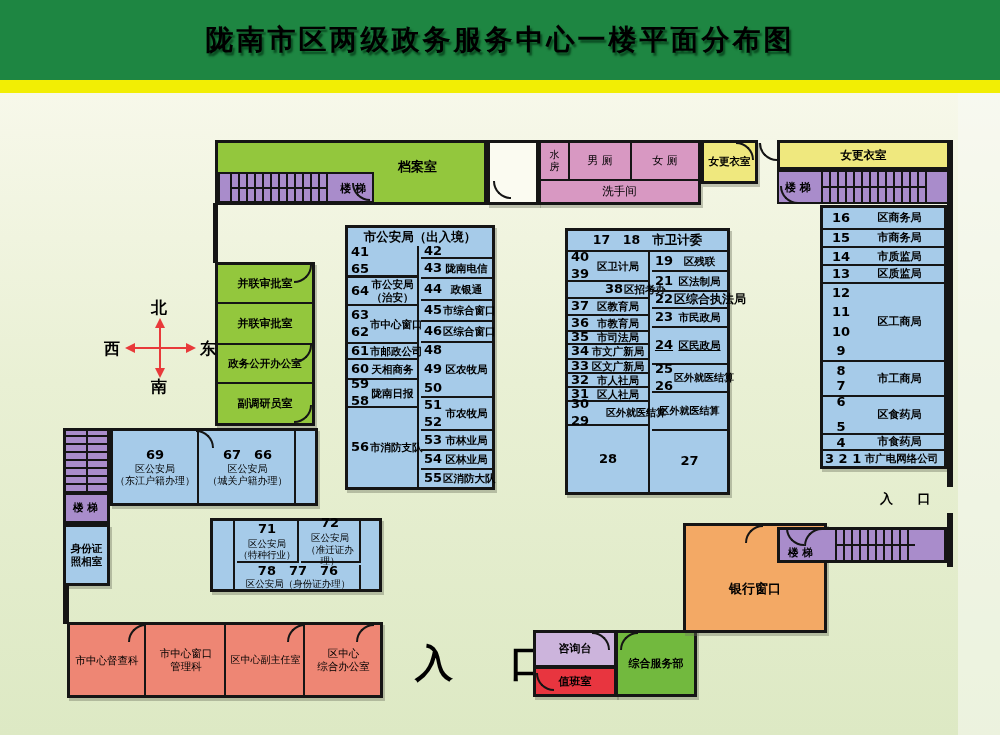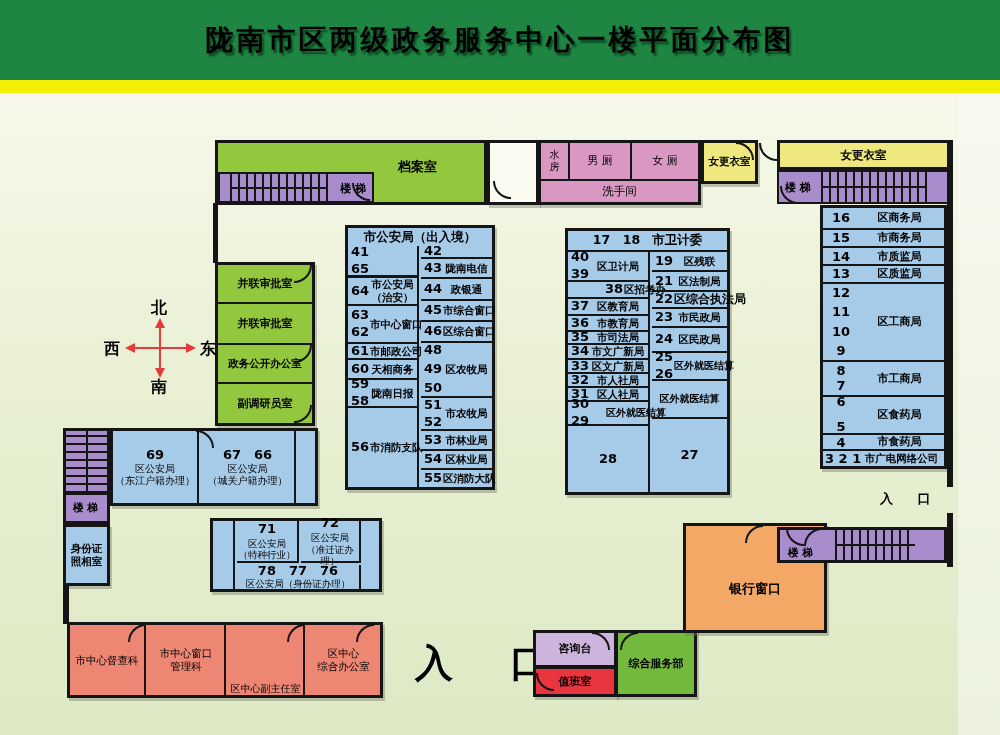--- a/index.html
+++ b/index.html
@@ -309,21 +309,21 @@
         <span class="lbl">区法制局</span>
       </div>
       <div class="cell" style="height:17px;">
         <span class="num">22</span>
         <span class="lbl" style="font-size:12px;">区综合执法局</span>
       </div>
       <div class="cell" style="height:19px;">
         <span class="num">23</span>
         <span class="lbl">市民政局</span>
       </div>
-      <div class="cell" style="height:25px;">
+      <div class="cell" style="height:37px;text-decoration:underline;">
         <span class="num">24</span>
         <span class="lbl">区民政局</span>
       </div>
       <div class="cell" style="height:28px;">
         <span class="num">25
 26</span>
         <span class="lbl" style="font-size:10px;">区外就医结算</span>
       </div>
       <div class="cell ctr" style="height:38px;">
         <span class="lbl" style="font-size:10px;">区外就医结算</span>
@@ -412,21 +412,21 @@
   </div>
 
   <div class="block" style="left:67px;top:529px;width:316px;height:76px;background:#ee8674;display:flex;">
     <div class="abs" style="left:0;top:0;width:76px;height:100%;border-right:2px solid #151515;display:flex;align-items:center;justify-content:center;">
       <span class="lbl" style="font-size:10.5px;">市中心督查科</span>
     </div>
     <div class="abs" style="left:78px;top:0;width:78px;height:100%;border-right:2px solid #151515;display:flex;align-items:center;justify-content:center;">
       <span class="lbl" style="font-size:10.5px;white-space:pre-line;">市中心窗口
 管理科</span>
     </div>
-    <div class="abs" style="left:158px;top:0;width:77px;height:100%;border-right:2px solid #151515;display:flex;align-items:flex-end;justify-content:center;">
+    <div class="abs" style="left:158px;top:0;width:77px;height:100%;border-right:2px solid #151515;display:flex;align-items:center;justify-content:center;">
       <span class="lbl" style="font-size:10px;">区中心副主任室</span>
     </div>
     <div class="abs" style="left:237px;top:0;right:0;height:100%;display:flex;align-items:center;justify-content:center;">
       <span class="lbl" style="font-size:10.5px;white-space:pre-line;">区中心
 综合办公室</span>
     </div>
   </div>
   <div class="arc" style="left:128px;top:531px;transform:rotate(90deg);"></div>
   <div class="arc" style="left:287px;top:531px;transform:rotate(90deg);"></div>
   <div class="arc" style="left:356px;top:531px;transform:rotate(90deg);"></div>

